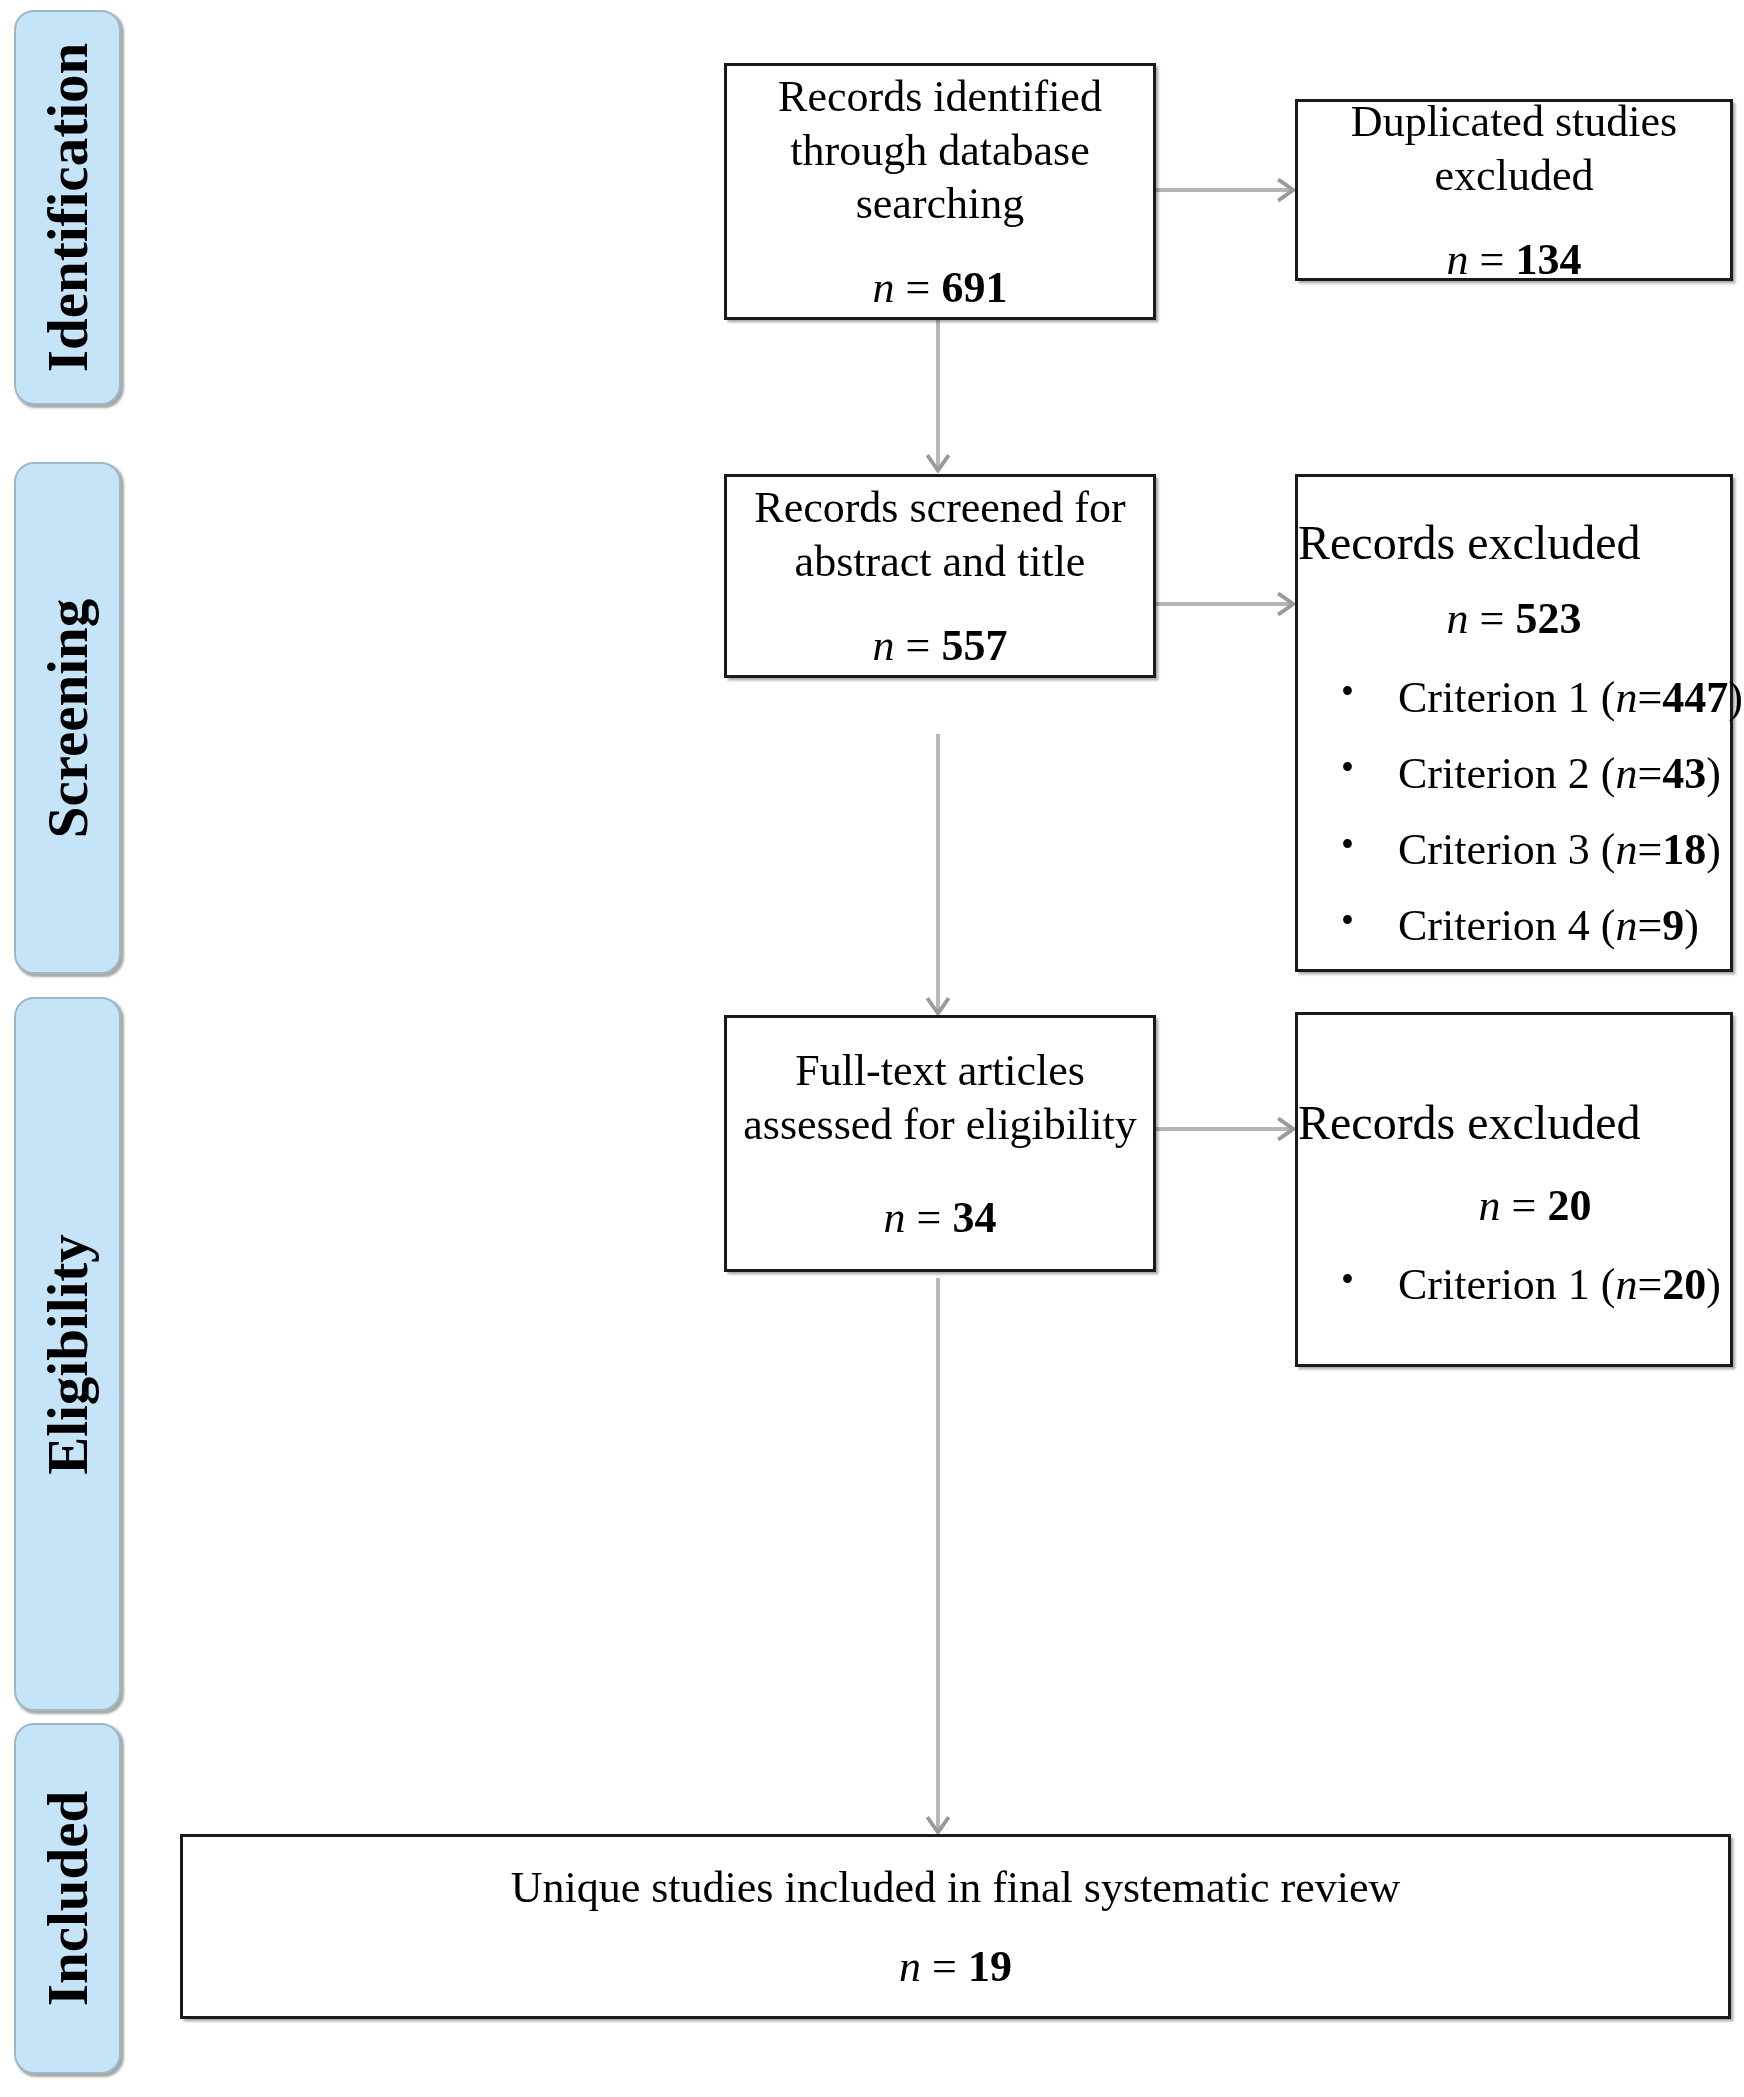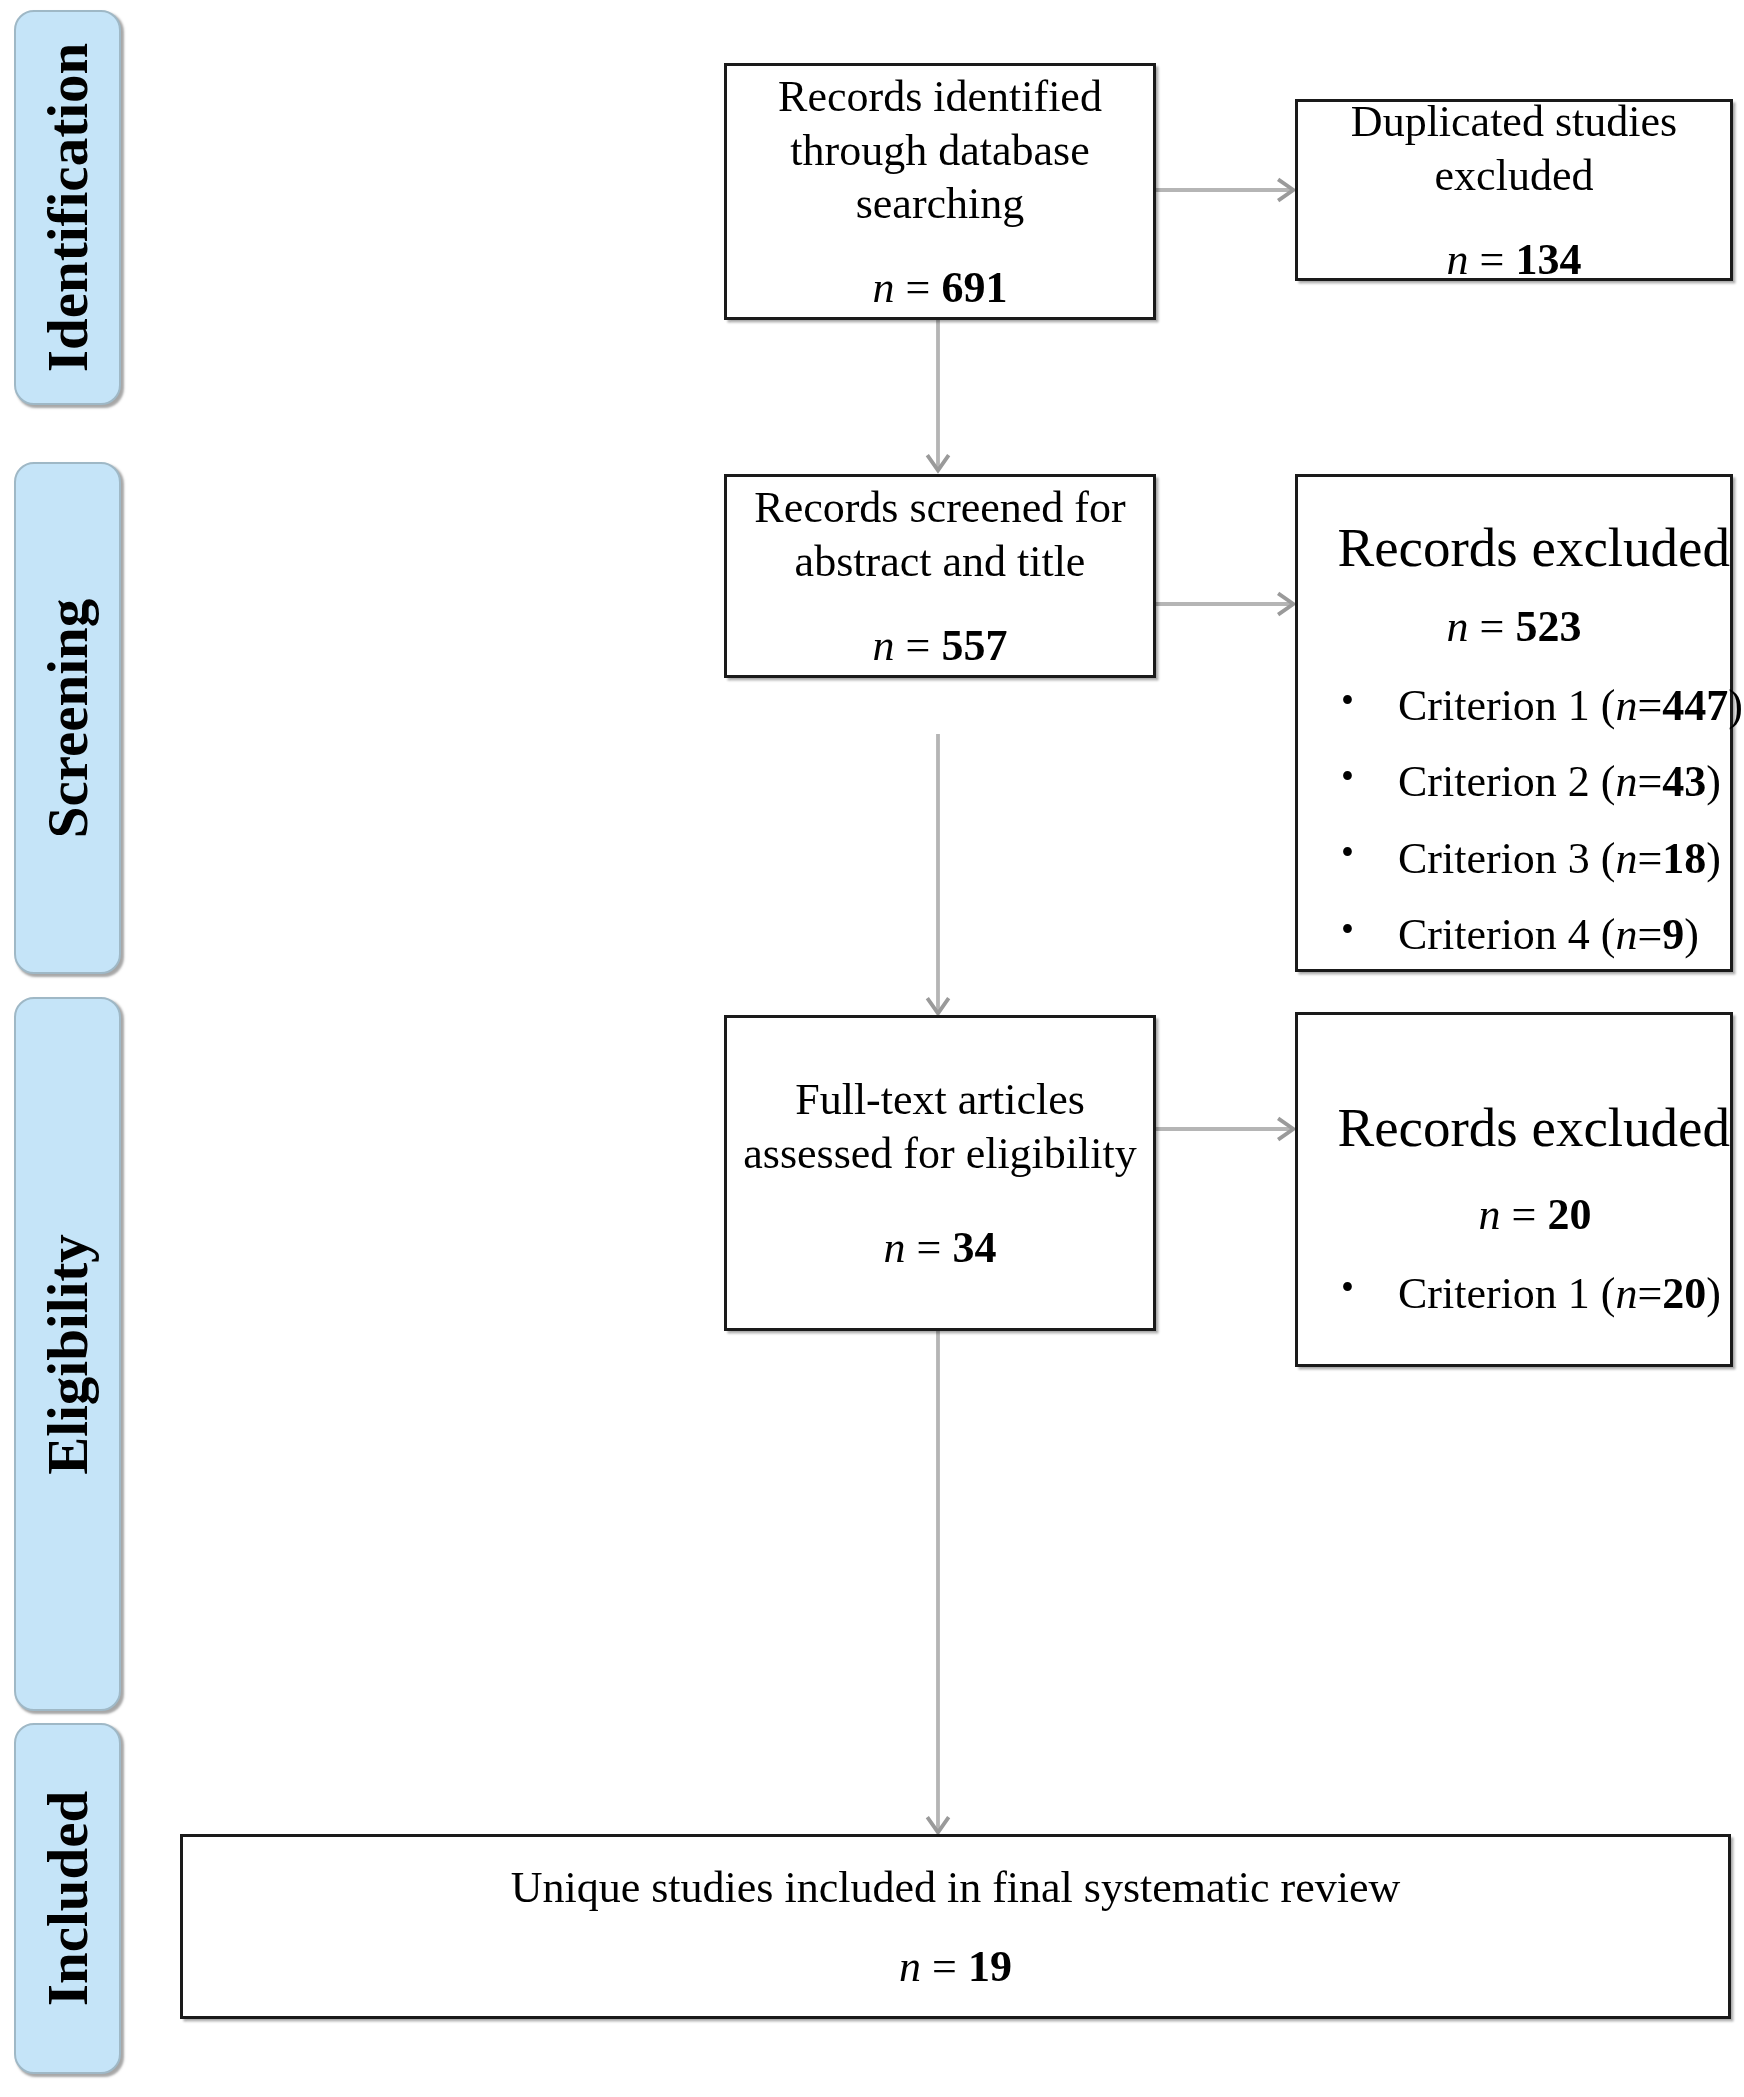--- a/index.html
+++ b/index.html
@@ -66,22 +66,22 @@
     text-align:center;
     width:100%;
   }
   .count .nv{ font-style:italic; }
   .count .num{ font-weight:700; }
 
   
   .box.excl{ justify-content:flex-start; }
   .excl .head{
     width:100%;
-    text-align:right;
-    font-size:55px;
+    text-align:left;
+    font-size:48px;
     line-height:1.22;
   }
   .bullets{
     list-style:none;
     margin:26px 0 0 0;
     padding:0 0 0 43px;
     width:100%;
     box-sizing:border-box;
   }
   .bullets li{
@@ -206,21 +206,21 @@
       <span class="nv">n</span><span> = </span><span class="num">523</span>
     </div>
     <ul class="bullets">
       <li><span>Criterion 1 (</span><span class="nv">n</span><span>=</span><span class="num">447</span><span>)</span></li>
       <li><span>Criterion 2 (</span><span class="nv">n</span><span>=</span><span class="num">43</span><span>)</span></li>
       <li><span>Criterion 3 (</span><span class="nv">n</span><span>=</span><span class="num">18</span><span>)</span></li>
       <li><span>Criterion 4 (</span><span class="nv">n</span><span>=</span><span class="num">9</span><span>)</span></li>
     </ul>
   </div>
 
-  <div class="box" style="left:724px;top:1015px;width:432px;height:316px;gap:10px;">
+  <div class="box" style="left:724px;top:1015px;width:432px;height:257px;gap:10px;">
     <div class="box-lines">
       <div>Full-text articles</div>
       <div>assessed for eligibility</div>
     </div>
     <div class="count">
       <span class="nv">n</span><span> = </span><span class="num">34</span>
     </div>
   </div>
 
   <div class="box excl" style="left:1295px;top:1012px;width:438px;height:355px;padding-top:79px;">

